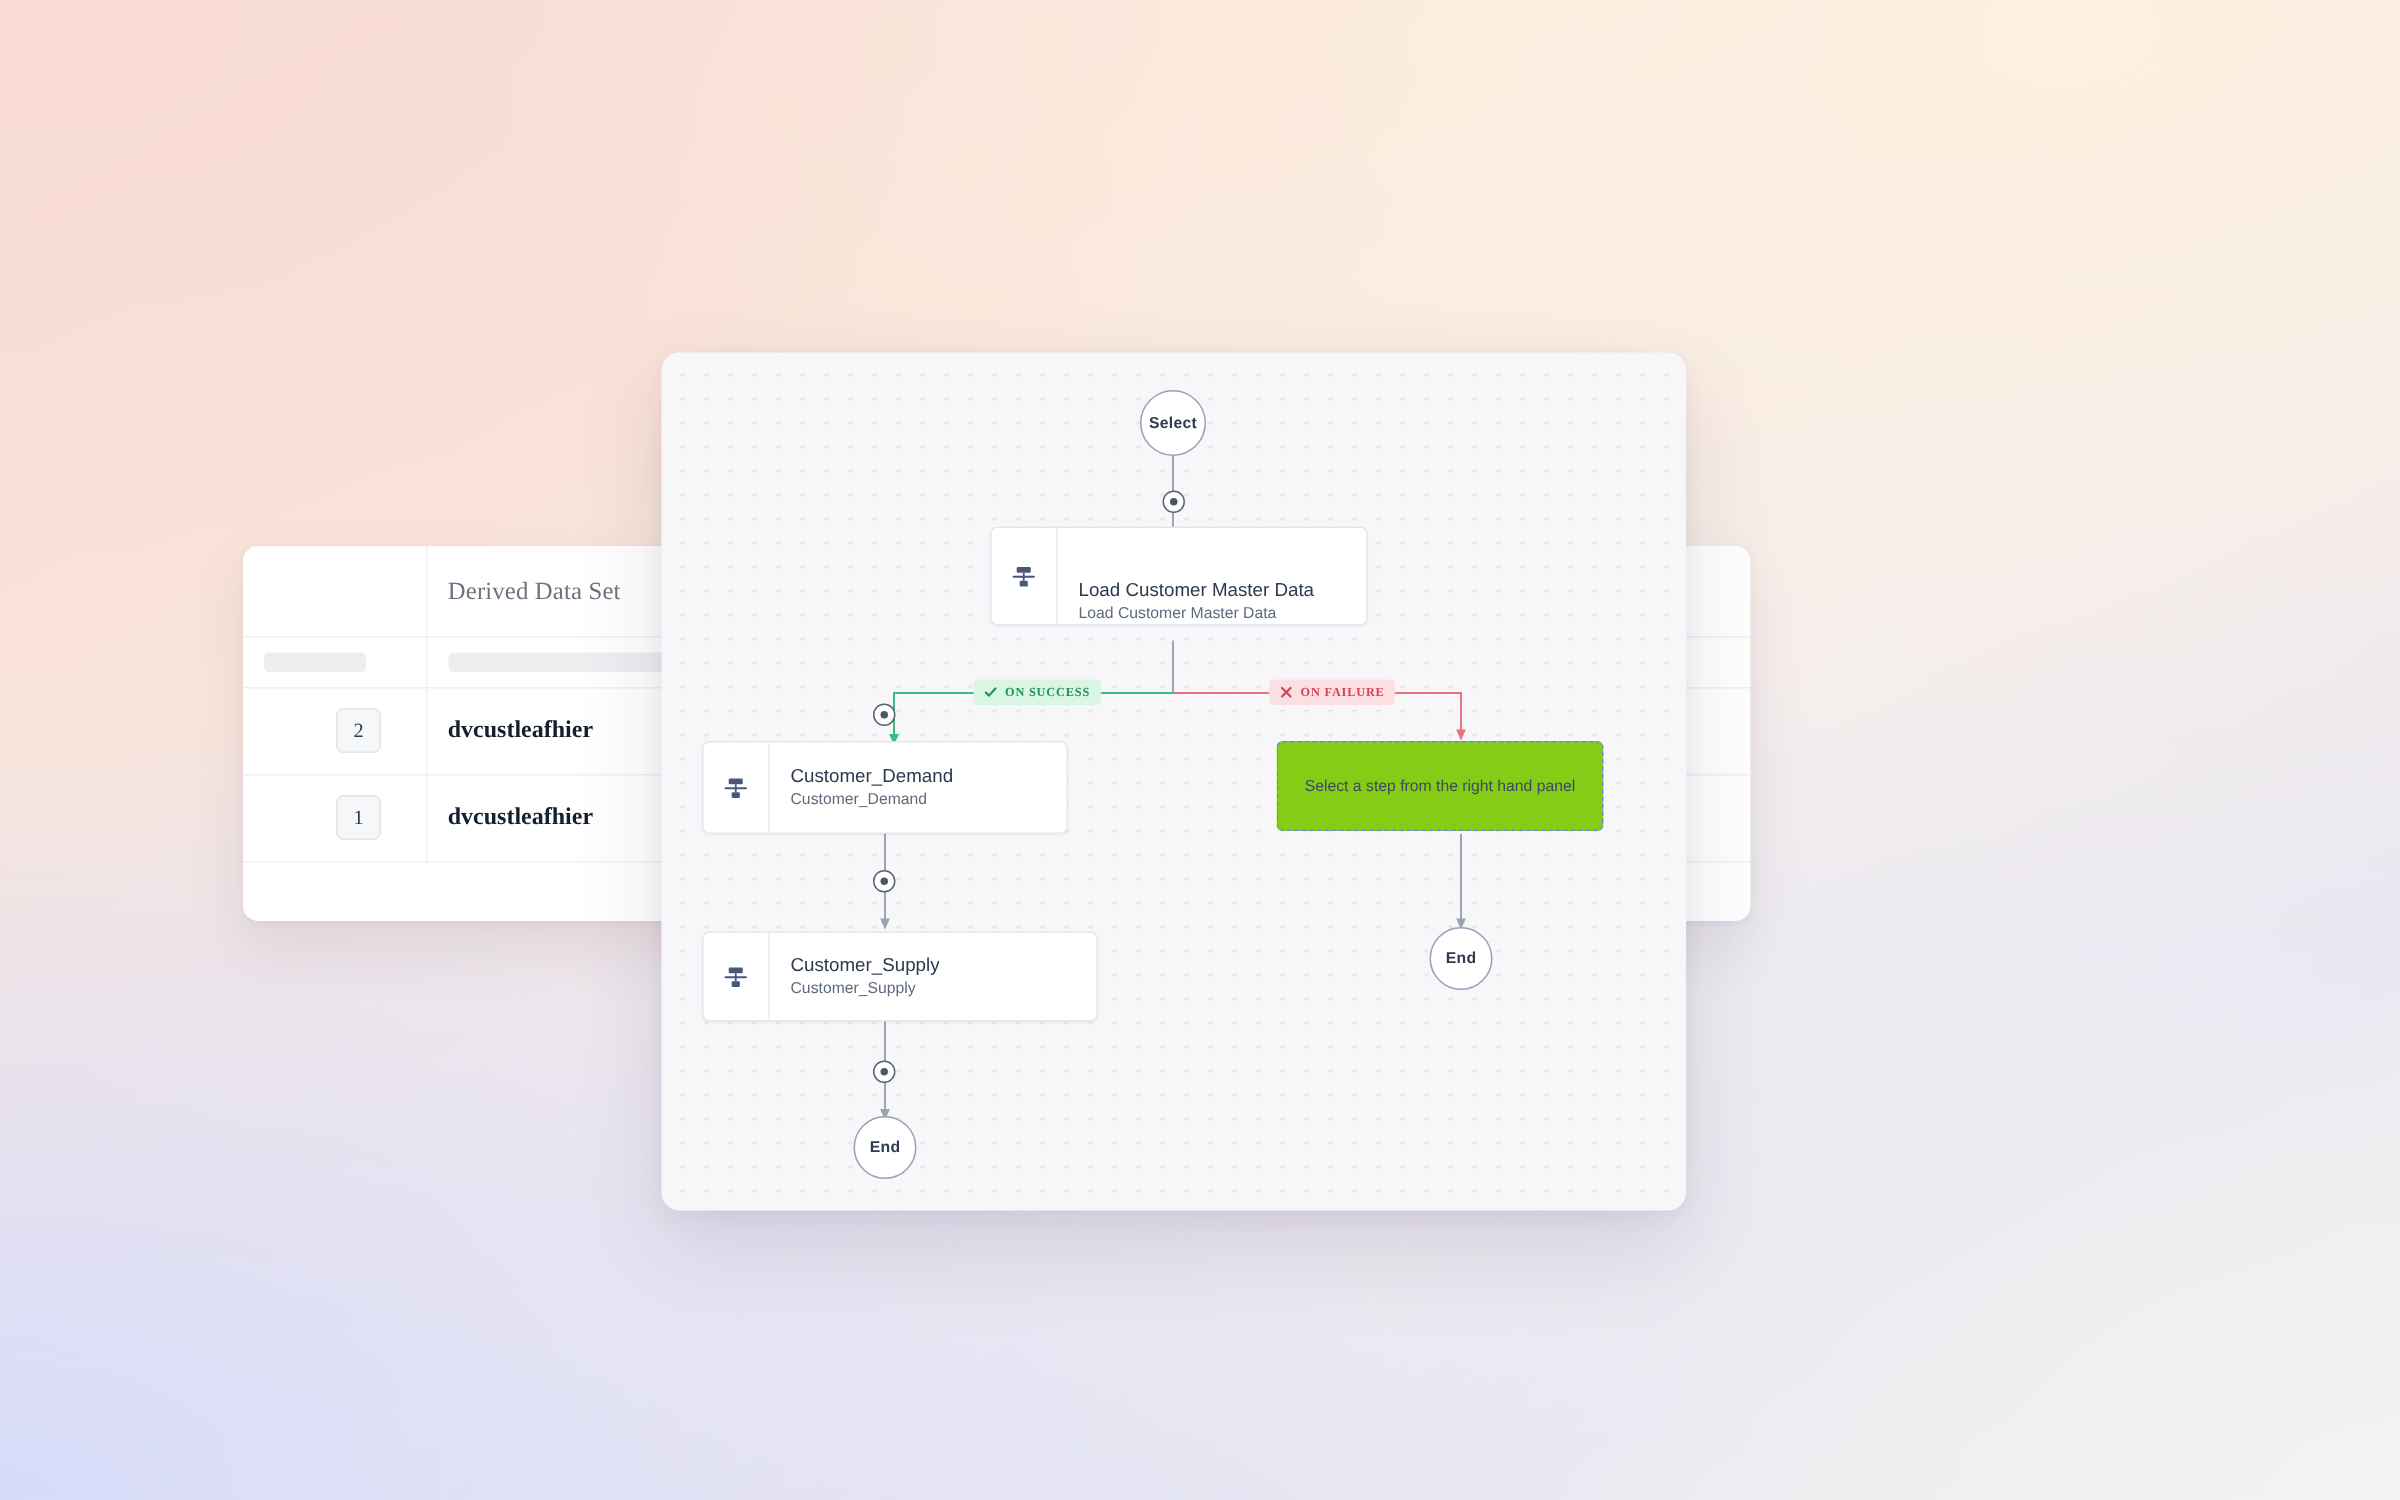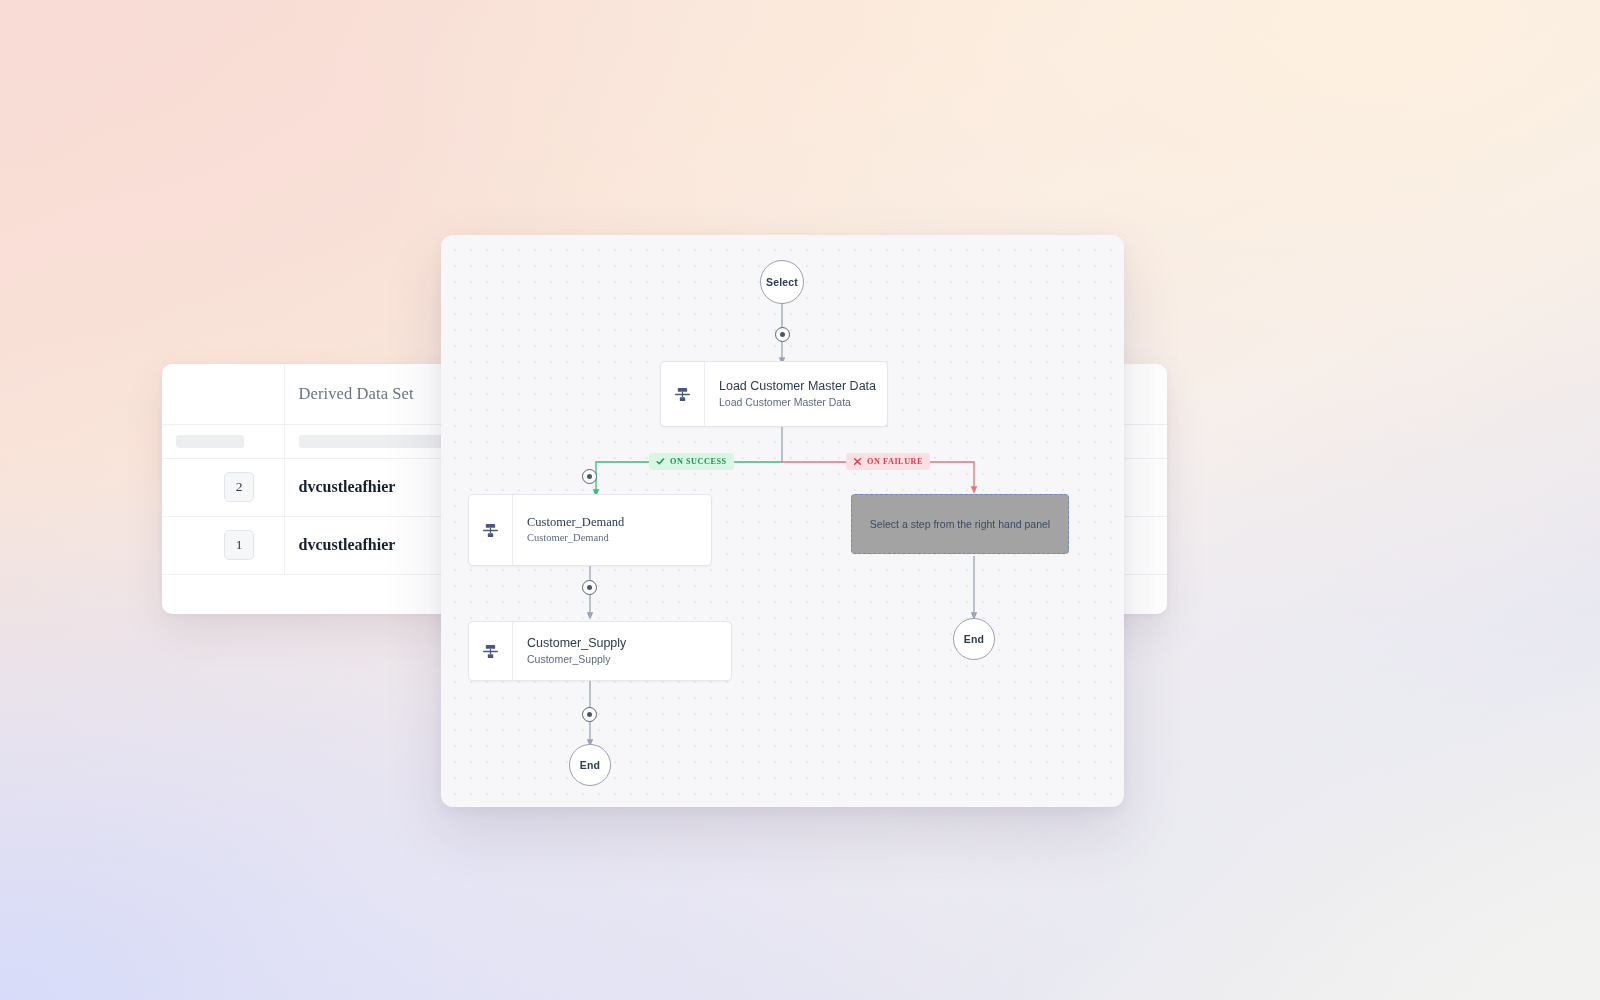--- a/index.html
+++ b/index.html
@@ -148,21 +148,21 @@
     font-size: 8.2px; font-weight: 700; letter-spacing: .55px; font-family: Liberation Serif, serif;
   }
   .lbl-success { background: #d9f5e4; color: #1f9254; }
   .lbl-failure { background: #fbdfe3; color: #d34155; justify-content: flex-end; }
   .edge-label svg { display: block; }
 
   #placeholder {
     position: absolute;
     left: 410px; top: 259px;
     width: 218px; height: 60px;
-    background: #a3a3a3;
+    background: #84cc16;
     border: 1.6px dashed #6e86d8;
     border-radius: 4px;
     display: flex; align-items: center; justify-content: center;
     font-size: 10.5px; color: #3c4a63;
   }
 </style>
 </head>
 <body>
 
 <div id="stage">
@@ -246,21 +246,21 @@
 
       <path d="M533,321 L533,381" stroke="#9aa2b4" stroke-width="1.3" fill="none" marker-end="url(#ah-gray)"></path>
     </svg>
 
     <div class="term" style="left:319px; top:25px; width:44px; height:44px;">Select</div>
 
     <div class="plus" style="left:334px; top:92px;">
         <i></i>
       </div>
 
-    <div class="node" style="left:219px; top:126px; width:228px; height:66px;">
+    <div class="node" style="left:219px; top:116px; width:252px; height:66px;align-items:flex-end;">
       <div class="icon-wrap">
         <svg width="17" height="17" viewBox="0 0 20 20" fill="none">
           <rect x="4.5" y="2.3" width="11" height="4.6" rx="1" fill="#4b5680"></rect>
           <rect x="6.8" y="13.1" width="6.4" height="4.6" rx="1" fill="#4b5680"></rect>
           <line x1="2" y1="10" x2="18" y2="10" stroke="#4b5680" stroke-width="1.6" stroke-linecap="round"></line>
           <line x1="10" y1="6.9" x2="10" y2="13.1" stroke="#4b5680" stroke-width="1.4"></line>
         </svg>
       </div>
       <div class="txt">
         <div class="t1">Load Customer Master Data</div>
@@ -279,21 +279,21 @@
       <svg width="9" height="9" viewBox="0 0 12 12">
         <path d="M2.2,2.2 L9.8,9.8 M9.8,2.2 L2.2,9.8" stroke="#d34155" stroke-width="1.9" stroke-linecap="round"></path>
       </svg>
       <span>ON FAILURE</span>
     </div>
 
     <div class="plus" style="left:141px; top:234px;">
         <i></i>
       </div>
 
-    <div class="node" style="left:27px; top:259px; width:244px; height:72px;font-family:Liberation Serif, serif;">
+    <div class="node" style="left:27px; top:259px; width:244px; height:62px;">
       <div class="icon-wrap">
         <svg width="17" height="17" viewBox="0 0 20 20" fill="none">
           <rect x="4.5" y="2.3" width="11" height="4.6" rx="1" fill="#4b5680"></rect>
           <rect x="6.8" y="13.1" width="6.4" height="4.6" rx="1" fill="#4b5680"></rect>
           <line x1="2" y1="10" x2="18" y2="10" stroke="#4b5680" stroke-width="1.6" stroke-linecap="round"></line>
           <line x1="10" y1="6.9" x2="10" y2="13.1" stroke="#4b5680" stroke-width="1.4"></line>
         </svg>
       </div>
       <div class="txt">
         <div class="t1">Customer_Demand</div>

